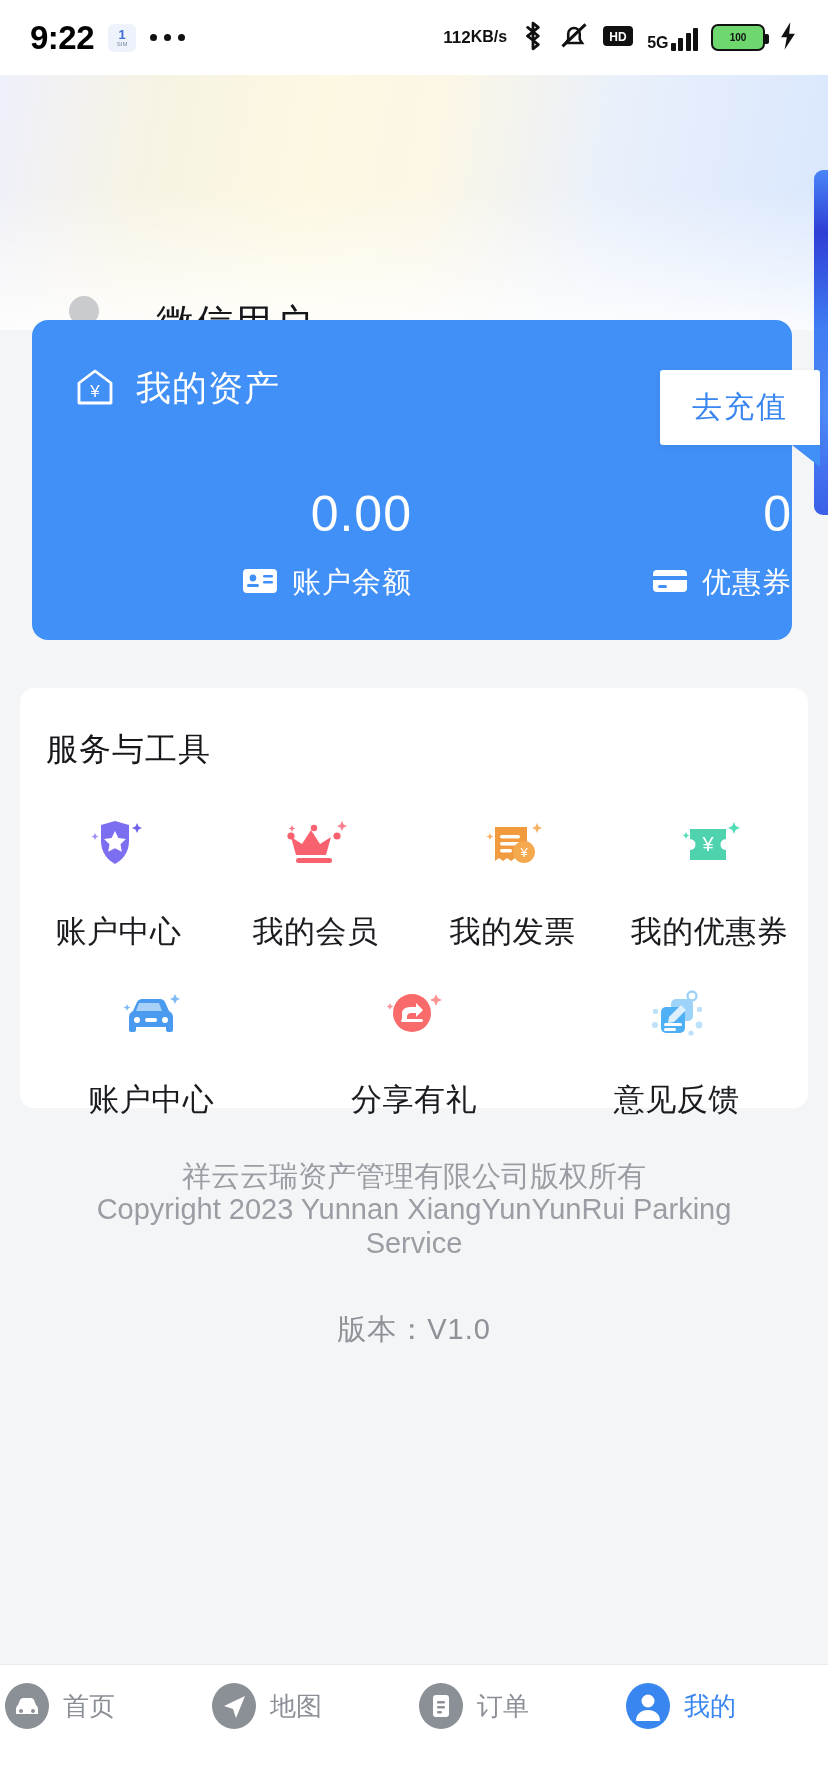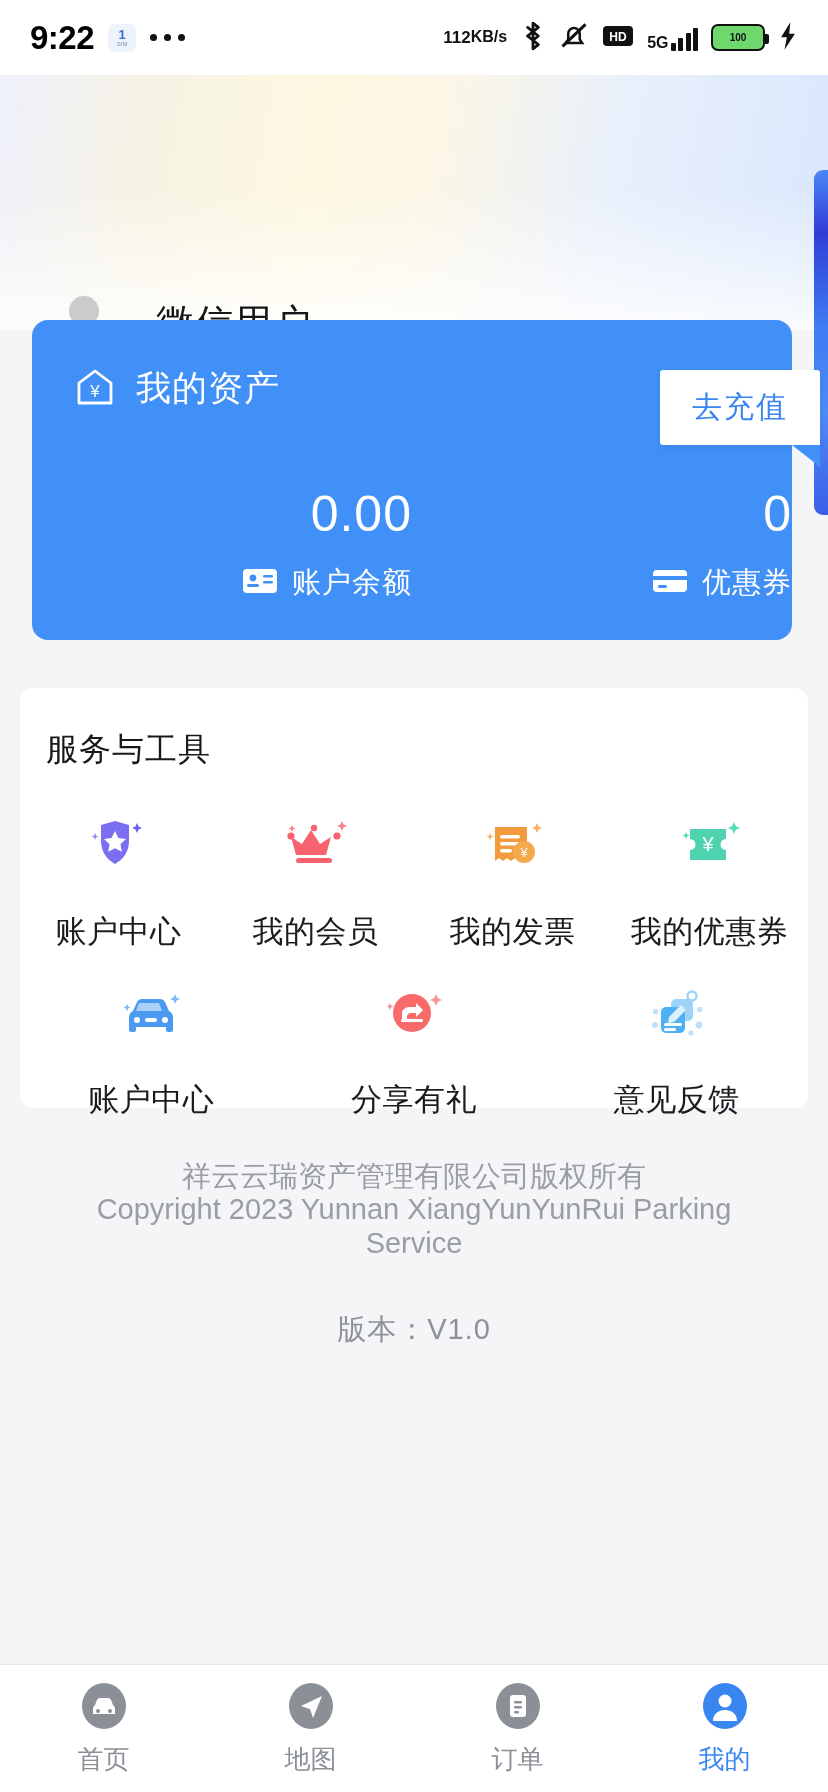--- a/index.html
+++ b/index.html
@@ -119,21 +119,21 @@
   .foot-line { font-size:29px; color:#9a9da3; line-height:1.15; }
   .foot-en { font-size:29px; color:#9a9da3; line-height:1.15; padding:0 90px; }
   .version { margin-top:50px; font-size:29px; color:#8e9197; letter-spacing:1px; }
 
   
   .tabbar {
     position:absolute; bottom:0; left:0; width:828px; height:128px;
     background:#fff; border-top:1px solid #e9eaed;
     display:flex; align-items:flex-start; padding-top:14px;
   }
-  .tab { flex:1; display:flex; flex-direction:column; align-items:center; gap:9px; }
+  .tab { flex:1; display:flex; flex-direction:row; align-items:center; gap:9px; }
   .tab .tico { width:54px; height:54px; display:flex; align-items:center; justify-content:center; }
   .tab .tlbl { font-size:26px; color:#8b8f96; }
   .tab.active .tlbl { color:#3a86f0; }
 </style>
 </head>
 <body>
 
 <div class="screen">
 
   <div class="statusbar">

